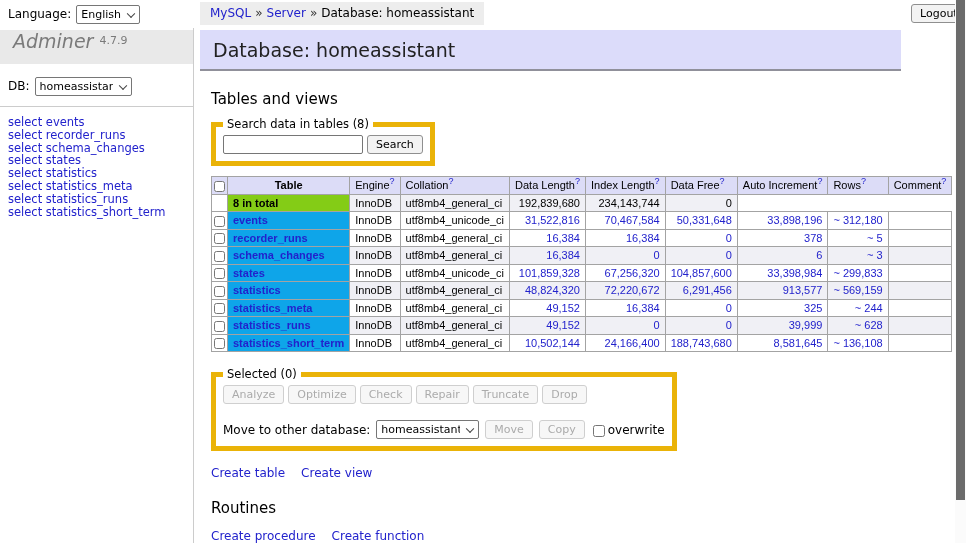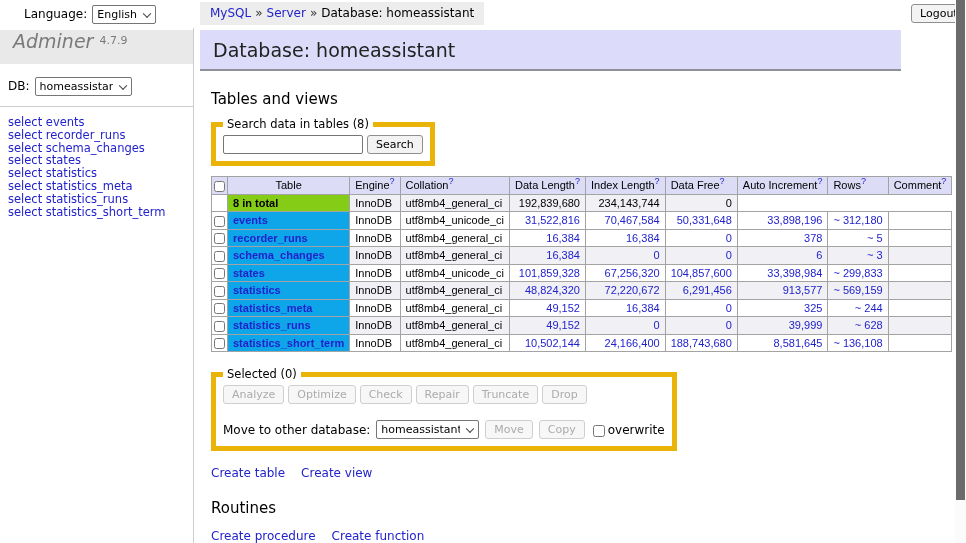--- a/index.html
+++ b/index.html
@@ -5,21 +5,21 @@
   * { box-sizing: border-box; }
   html, body { margin:0; padding:0; }
   body {
     width: 966px; height: 543px; position: relative; overflow: hidden;
     background: #fff; color: #000;
     font-family: "DejaVu Sans", sans-serif; font-size: 12px;
   }
   a { color: #2222cc; text-decoration: none; cursor: pointer; }
 
   
-  #lang { position: absolute; left: 24px; top: 5px; }
+  #lang { position: absolute; left: 8px; top: 5px; }
   #lang label { margin-right: 5px; }
   #logout-wrap { position: absolute; left: 911px; top: 4px; }
 
   button.btn {
     font-family: "DejaVu Sans", sans-serif; font-size: 11px;
     padding: 2px 8px; border: 1px solid #8f8f8f; border-radius: 3px;
     background: #f3f3f3; color: #000; cursor: pointer;
   }
   button.btn:disabled { color: #ababab; border-color: #cfcfcf; background: #f7f7f7; cursor: default; }
 
@@ -81,21 +81,21 @@
   
   table#tables {
     border-collapse: collapse; table-layout: fixed; margin-top: 10px;
     font-family: "Liberation Sans", sans-serif; font-size: 11px;
   }
   #tables th, #tables td {
     border: 1px solid #a3a3a3; padding: 2px 5px; line-height: 12.5px;
     white-space: nowrap; overflow: hidden; text-align: left;
   }
   #tables thead th { background: #dcdcf7; font-weight: 400; }
-  #tables thead th.thname { font-weight: 400; text-align: center; }
+  #tables thead th.thname { font-weight: 700; text-align: center; }
   #tables sup { font-size: 9px; line-height: 0; }
   #tables sup a { color: #2222cc; }
   #tables td.check { text-align: center; padding: 1px 2px; background: #fff; }
   #tables input[type=checkbox] { width: 11px; height: 11px; margin: 1px 0 0 0; vertical-align: middle; }
   #tables tbody th.tname { background: #0ea5e9; font-weight: 700; }
   #tables tbody th.tname a { font-weight: 700; }
   #tables td.num { text-align: right; color: #2222cc; }
   #tables tbody tr:nth-of-type(1) td:not(.check),
   #tables tbody tr:nth-of-type(4) td:not(.check),
   #tables tbody tr:nth-of-type(6) td:not(.check),

